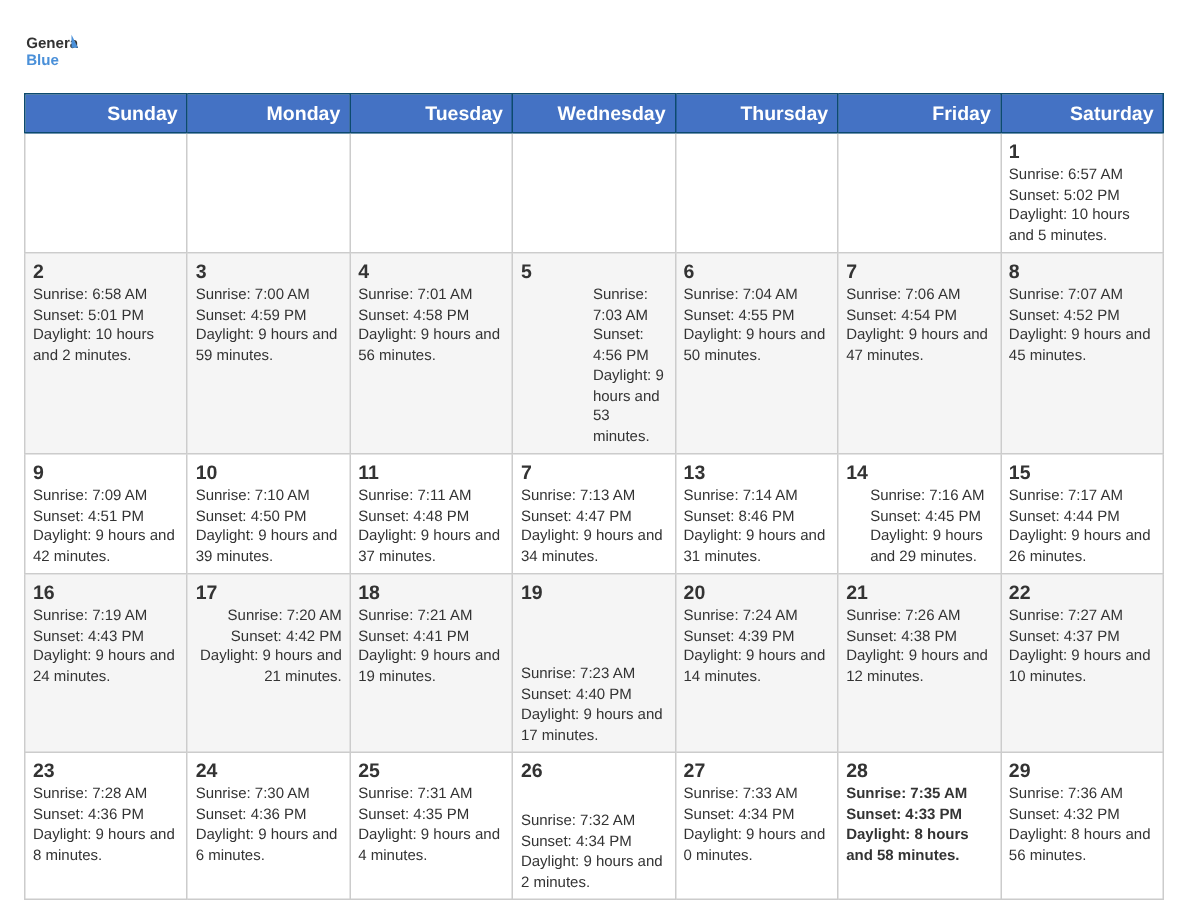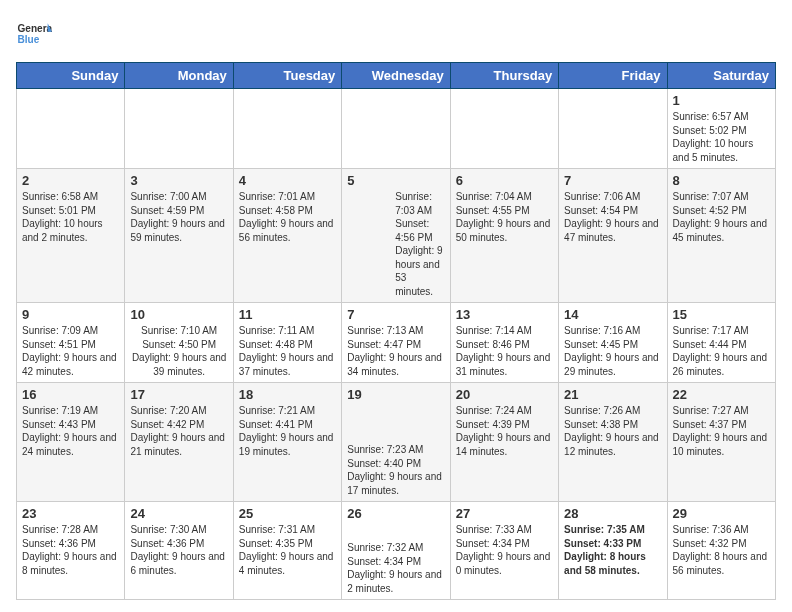--- a/index.html
+++ b/index.html
@@ -171,21 +171,21 @@
       </tr>
       <tr>
         <td>
           <span class="day-num">9</span>
           <div class="day-info" style="white-space: pre-line;">Sunrise: 7:09 AM
 Sunset: 4:51 PM
 Daylight: 9 hours and 42 minutes.</div>
         </td>
         <td>
           <span class="day-num">10</span>
-          <div class="day-info" style="white-space: pre-line; text-align: center;">Sunrise: 7:10 AM
+          <div class="day-info" style="white-space: pre-line;">Sunrise: 7:10 AM
 Sunset: 4:50 PM
 Daylight: 9 hours and 39 minutes.</div>
         </td>
         <td>
           <span class="day-num">11</span>
           <div class="day-info" style="white-space: pre-line;">Sunrise: 7:11 AM
 Sunset: 4:48 PM
 Daylight: 9 hours and 37 minutes.</div>
         </td>
         <td>
@@ -195,41 +195,41 @@
 Daylight: 9 hours and 34 minutes.</div>
         </td>
         <td>
           <span class="day-num">13</span>
           <div class="day-info" style="white-space: pre-line;">Sunrise: 7:14 AM
 Sunset: 8:46 PM
 Daylight: 9 hours and 31 minutes.</div>
         </td>
         <td>
           <span class="day-num">14</span>
-          <div class="day-info" style="white-space: pre-line;">Sunrise: 7:16 AM
+          <div class="day-info" style="white-space: pre-line; margin-left: 16px;">Sunrise: 7:16 AM
 Sunset: 4:45 PM
 Daylight: 9 hours and 29 minutes.</div>
         </td>
         <td>
           <span class="day-num">15</span>
           <div class="day-info" style="white-space: pre-line;">Sunrise: 7:17 AM
 Sunset: 4:44 PM
 Daylight: 9 hours and 26 minutes.</div>
         </td>
       </tr>
       <tr>
         <td>
           <span class="day-num">16</span>
           <div class="day-info" style="white-space: pre-line;">Sunrise: 7:19 AM
 Sunset: 4:43 PM
 Daylight: 9 hours and 24 minutes.</div>
         </td>
         <td>
           <span class="day-num">17</span>
-          <div class="day-info" style="white-space: pre-line;">Sunrise: 7:20 AM
+          <div class="day-info" style="white-space: pre-line; text-align: right;">Sunrise: 7:20 AM
 Sunset: 4:42 PM
 Daylight: 9 hours and 21 minutes.</div>
         </td>
         <td>
           <span class="day-num">18</span>
           <div class="day-info" style="white-space: pre-line;">Sunrise: 7:21 AM
 Sunset: 4:41 PM
 Daylight: 9 hours and 19 minutes.</div>
         </td>
         <td>

